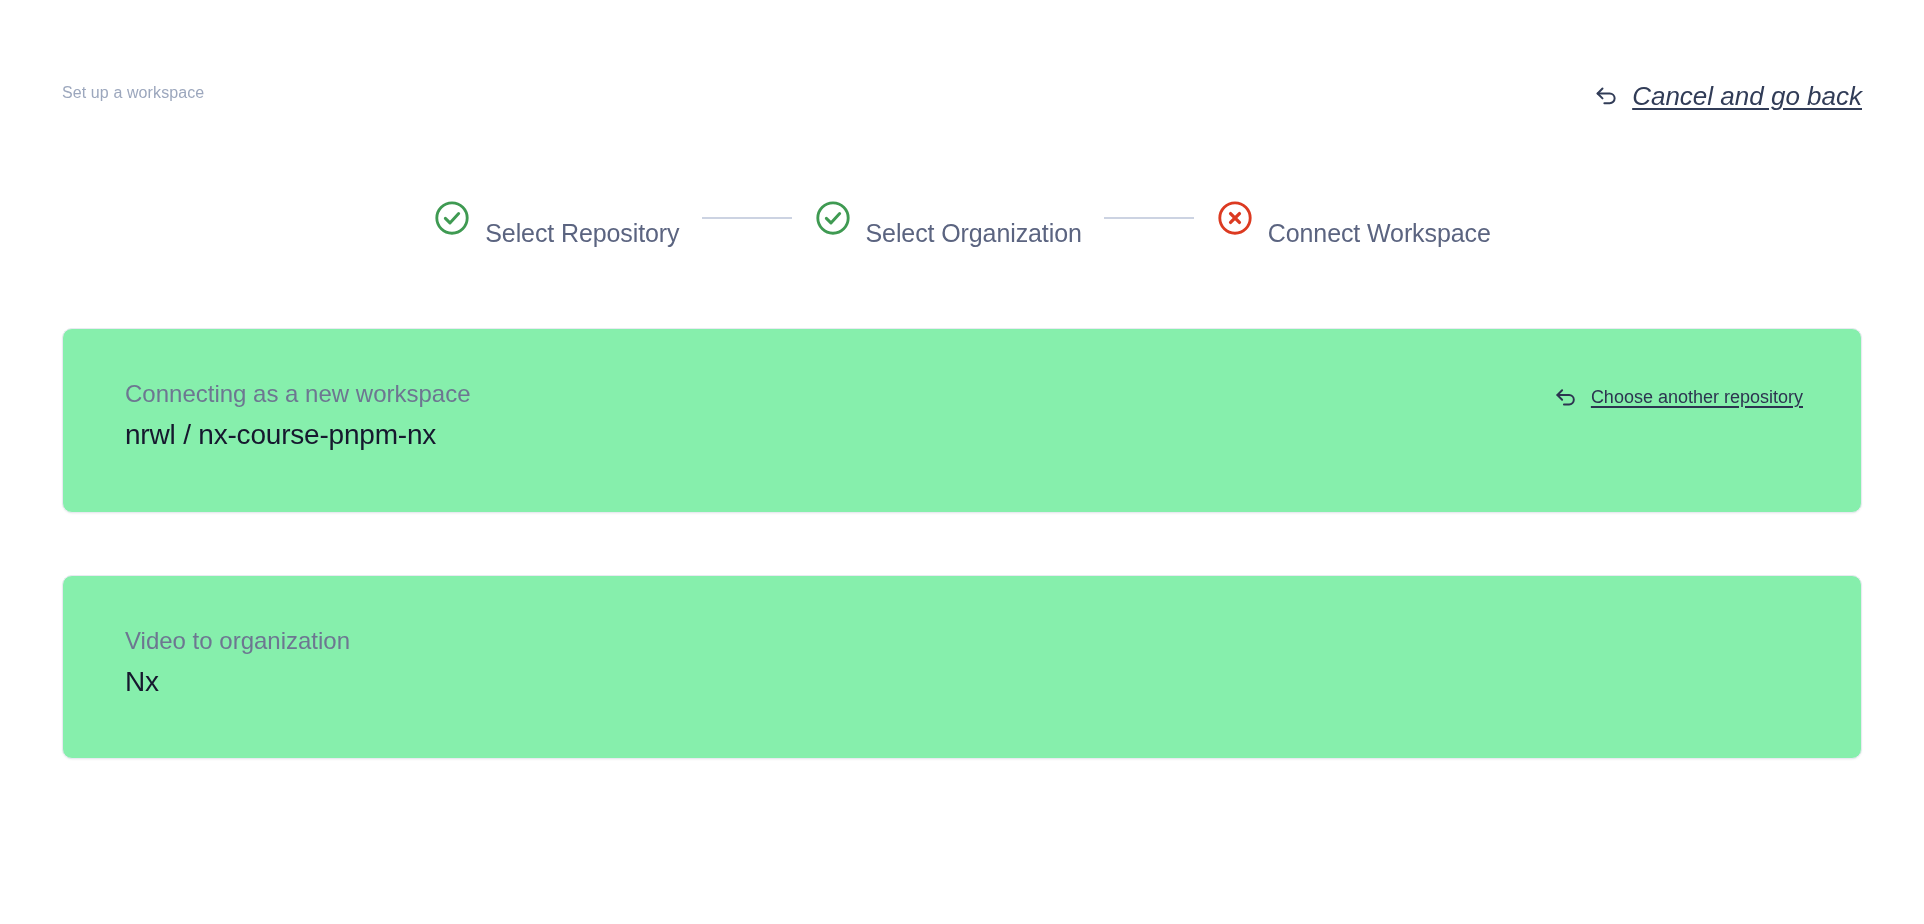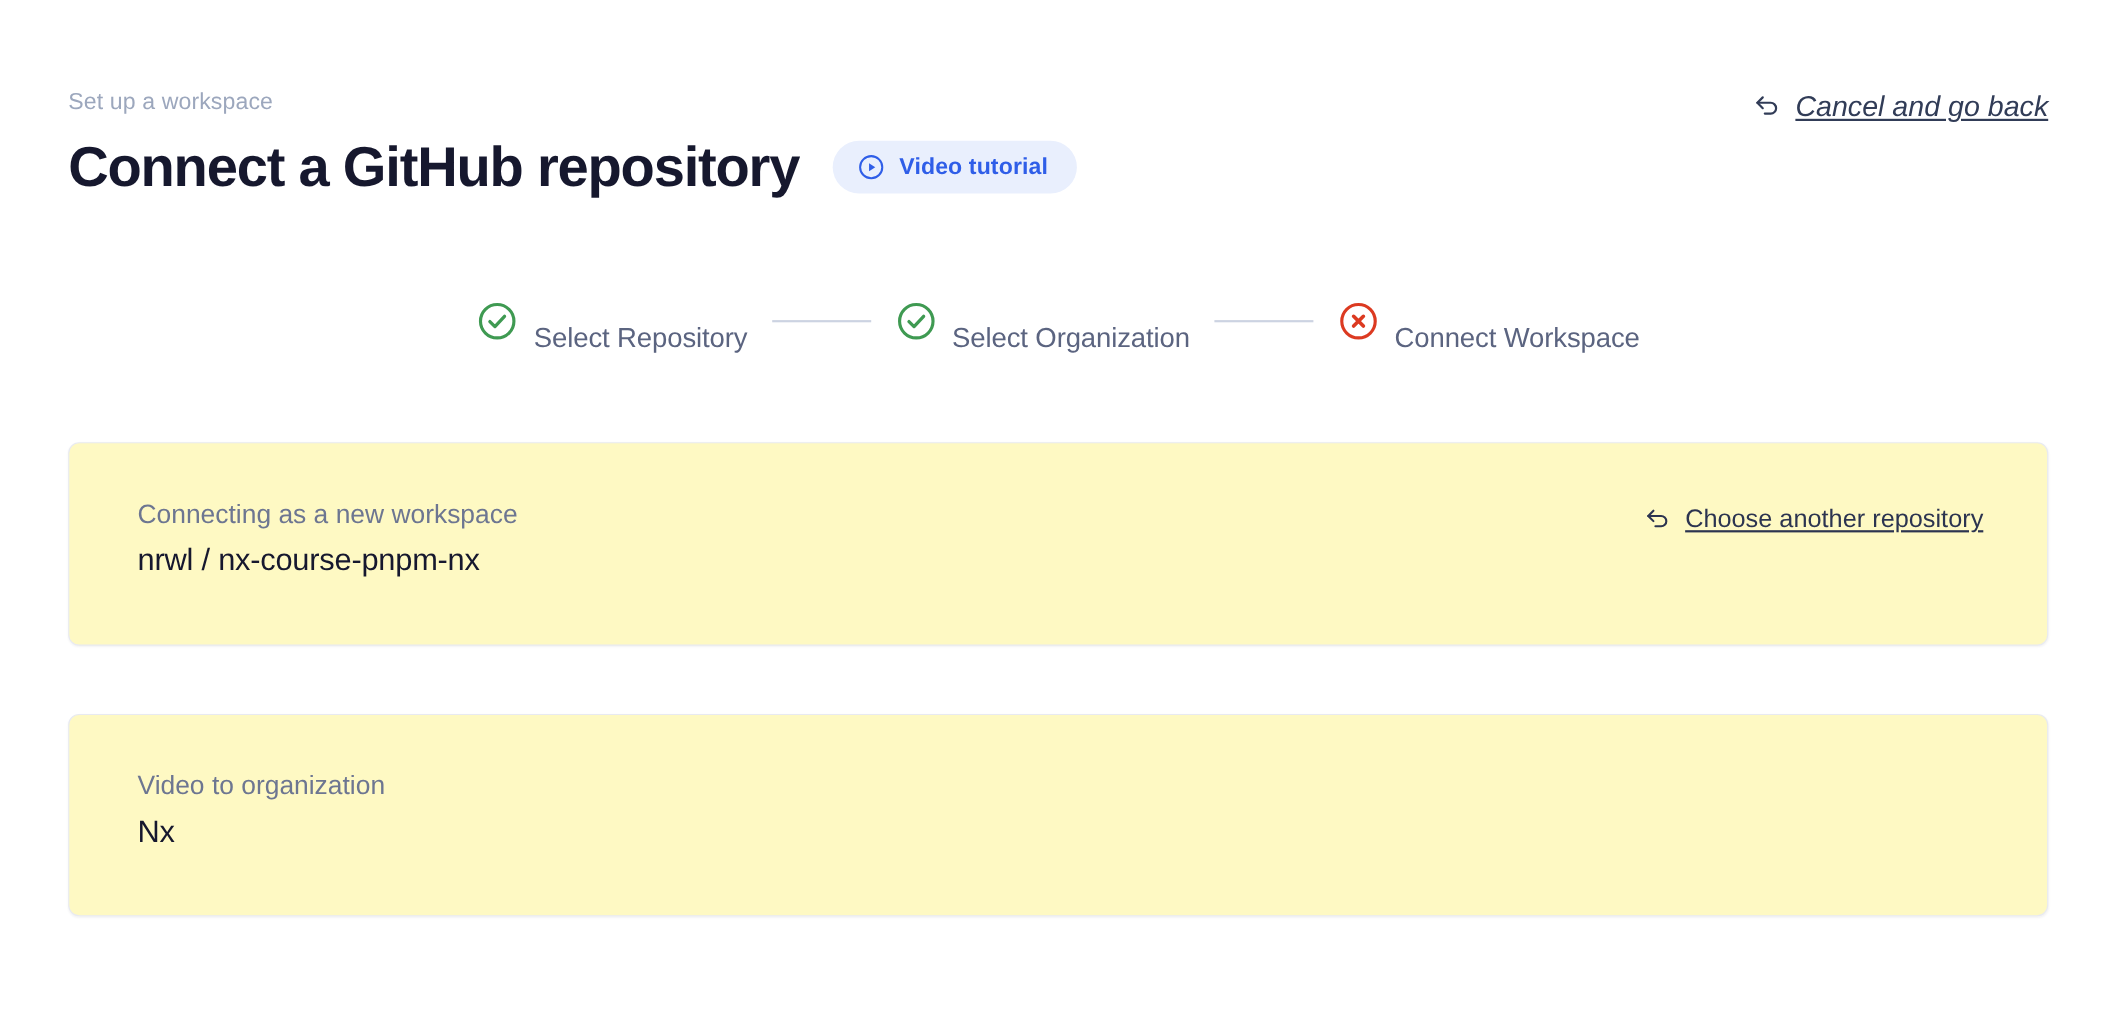--- a/index.html
+++ b/index.html
@@ -21,21 +21,21 @@
     background: #ffffff;
   }
 
   
   .header {
     position: relative;
     padding-top: 78px;
   }
 
   .breadcrumb {
-    font-size: 21px;
+    font-size: 16px;
     line-height: 30px;
     color: #9ca7bd;
     font-weight: 400;
     letter-spacing: 0.1px;
   }
 
   .title-row {
     display: flex;
     align-items: center;
     gap: 30px;
@@ -130,21 +130,21 @@
     flex: none;
   }
 
   .status-icon { display: block; flex: none; }
 
   
   .card {
     position: relative;
     border: 1px solid #e8eaf1;
     border-radius: 10px;
-    background: #fef9c3;
+    background: #86efac;
     box-shadow: 0 1px 2px rgba(22,24,46,0.05);
   }
 
   #repo-card {
     margin-top: 80px;
     height: 185px;
   }
 
   #org-card {
     margin-top: 62px;
@@ -183,51 +183,38 @@
     right: 58px;
     top: 53px;
     display: inline-flex;
     align-items: center;
     gap: 12px;
     text-decoration: none;
     cursor: pointer;
   }
 
   .card-action .link-text {
-    font-size: 23px;
+    font-size: 18px;
     line-height: 31px;
     color: #2c3450;
     text-decoration: underline;
     text-underline-offset: 3px;
     text-decoration-thickness: 1.5px;
     white-space: nowrap;
   }
 </style>
 </head>
 <body>
 
 <div class="page">
 
   <div class="header">
 
     <div class="breadcrumb">Set up a workspace</div>
 
-    <div class="title-row">
-      <h1 class="page-title">Connect a GitHub repository</h1>
-
-      <button class="video-badge">
-        <span>
-          <svg class="play-circle" width="26" height="26" viewBox="0 0 24 24" fill="none">
-            <circle cx="12" cy="12" r="9.3" stroke="#2f5ee8" stroke-width="1.7"></circle>
-            <path d="M10.2 8.6l5.2 3.4-5.2 3.4V8.6z" fill="#2f5ee8"></path>
-          </svg>
-        </span>
-        <span class="badge-label">Video tutorial</span>
-      </button>
-    </div>
 
     <a class="cancel-link">
       <span>
         <svg class="uturn-icon" width="28" height="28" viewBox="0 0 24 24" fill="none">
           <path d="M9 14L4.8 9.8 9 5.6" stroke="#313c57" stroke-width="1.7" stroke-linecap="round" stroke-linejoin="round"></path>
           <path d="M4.8 9.8h10.4a4.2 4.2 0 0 1 0 8.4H10.6" stroke="#313c57" stroke-width="1.7" stroke-linecap="round" stroke-linejoin="round"></path>
         </svg>
       </span>
       <span class="link-text">Cancel and go back</span>
     </a>

